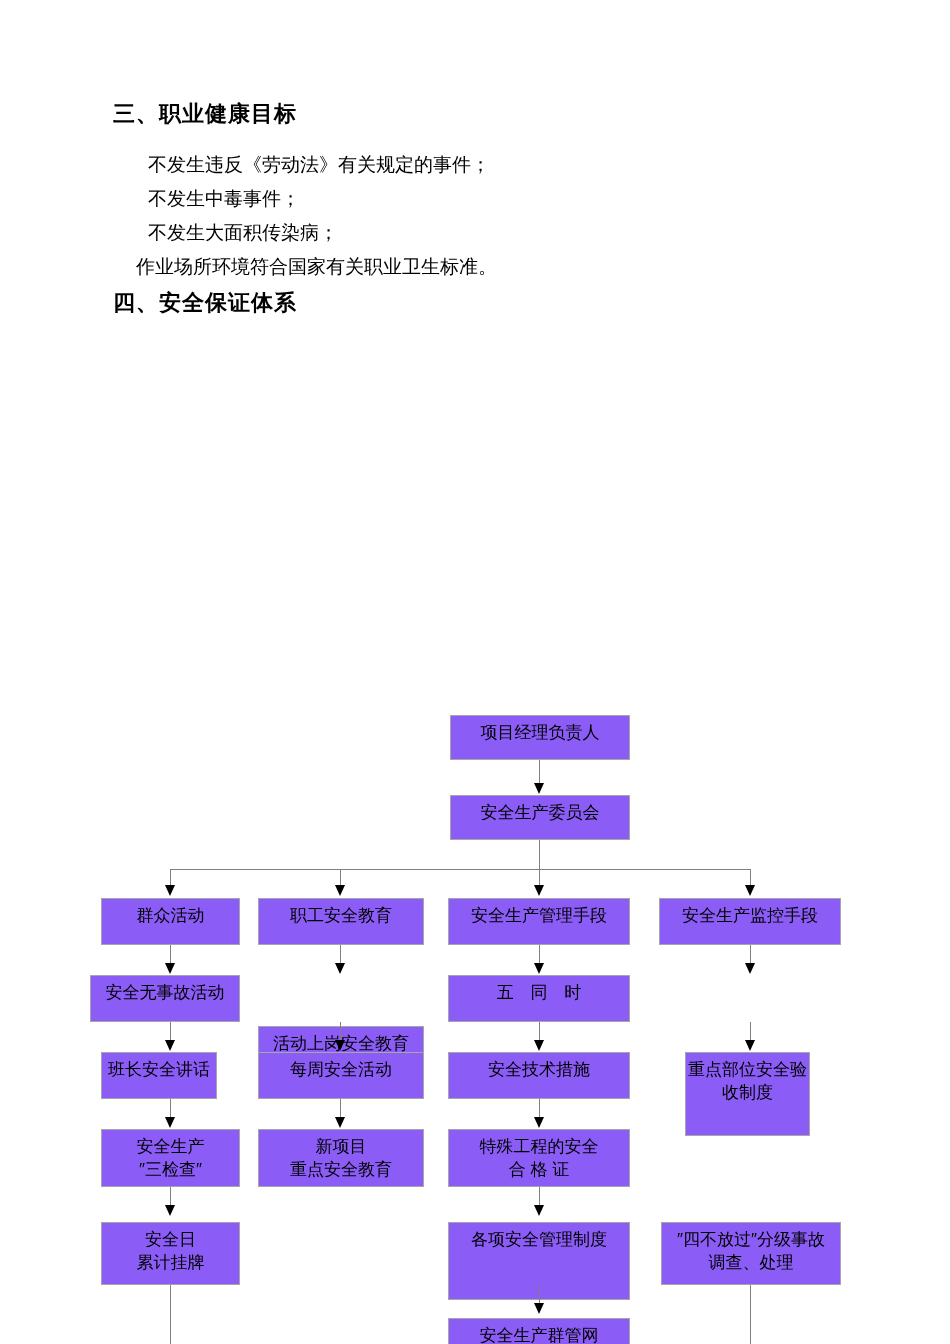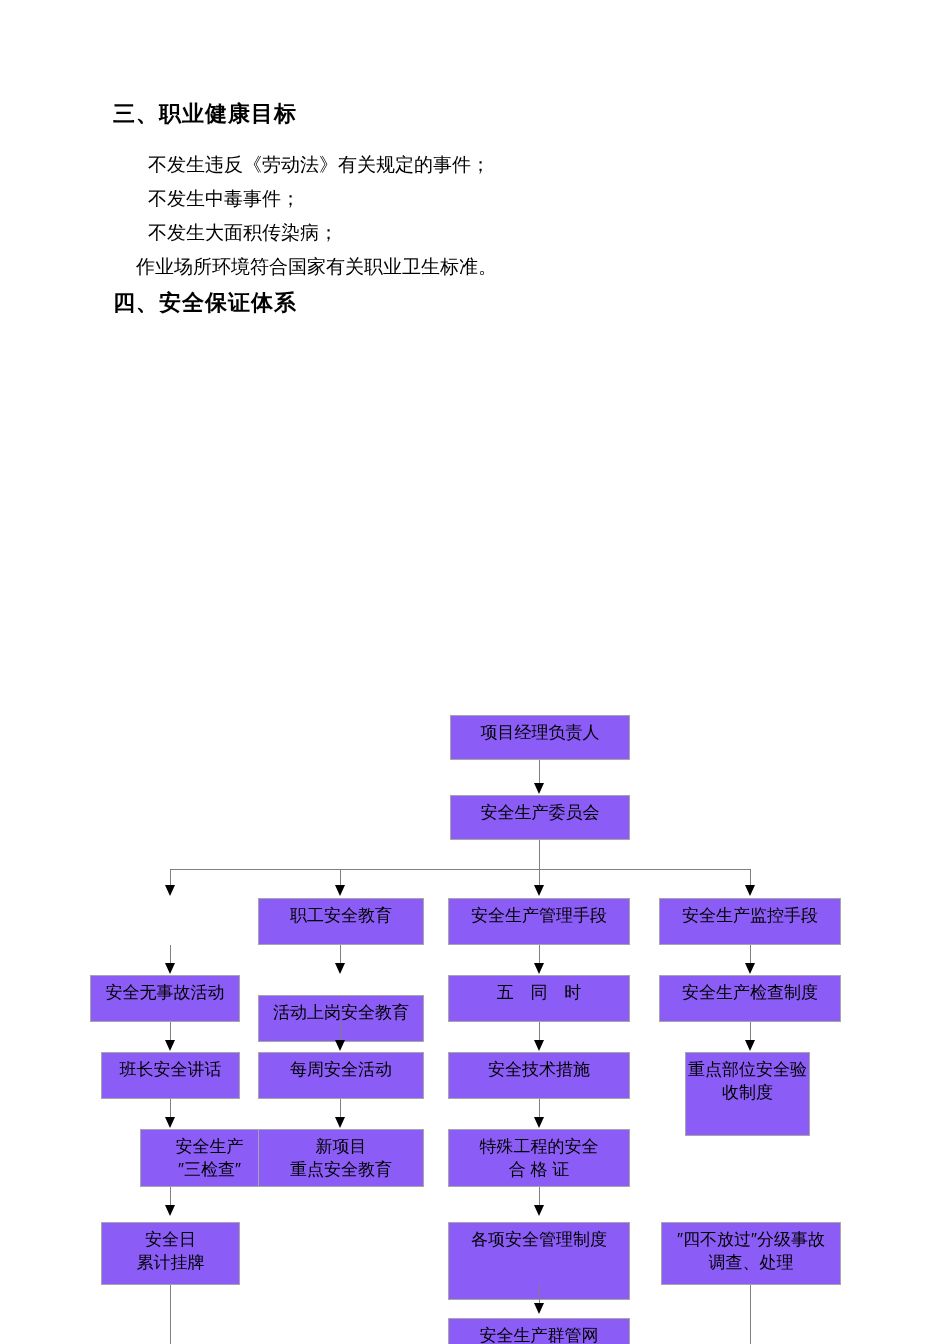--- a/index.html
+++ b/index.html
@@ -118,49 +118,50 @@
 
   <div class="line-v" style="left:340px; top:869px; height:20px;"></div>
   <div class="arrow-head" style="left:335px; top:885px;"></div>
 
   <div class="line-v" style="left:539px; top:869px; height:20px;"></div>
   <div class="arrow-head" style="left:534px; top:885px;"></div>
 
   <div class="line-v" style="left:750px; top:869px; height:20px;"></div>
   <div class="arrow-head" style="left:745px; top:885px;"></div>
 
+  <div class="node" style="left:101px; top:898px; width:139px; height:47px;">群众活动</div>
   <div class="line-v" style="left:170px; top:945px; height:22px;"></div>
   <div class="arrow-head" style="left:165px; top:963px;"></div>
 
   <div class="node" style="left:90px; top:975px; width:150px; height:47px;">安全无事故活动</div>
   <div class="line-v" style="left:170px; top:1022px; height:22px;"></div>
   <div class="arrow-head" style="left:165px; top:1040px;"></div>
 
-  <div class="node" style="left:101px; top:1052px; width:139px; height:47px;">班长安全讲话</div>
+  <div class="node" style="left:101px; top:1052px; width:116px; height:47px;">班长安全讲话</div>
   <div class="line-v" style="left:170px; top:1099px; height:22px;"></div>
   <div class="arrow-head" style="left:165px; top:1117px;"></div>
 
-  <div class="node node-multiline" style="left:101px; top:1129px; width:139px; height:58px;margin-left:39px;">
+  <div class="node node-multiline" style="left:101px; top:1129px; width:139px; height:58px;">
     <div>安全生产</div>
     <div>″三检查″</div>
   </div>
   <div class="line-v" style="left:170px; top:1187px; height:22px;"></div>
   <div class="arrow-head" style="left:165px; top:1205px;"></div>
 
   <div class="node" style="left:101px; top:1222px; width:139px; height:63px;">
     <div>安全日</div>
     <div>累计挂牌</div>
   </div>
   <div class="line-v" style="left:170px; top:1285px; height:59px;"></div>
 
   <div class="node" style="left:258px; top:898px; width:166px; height:47px;">职工安全教育</div>
   <div class="line-v" style="left:340px; top:945px; height:22px;"></div>
   <div class="arrow-head" style="left:335px; top:963px;"></div>
 
-  <div class="node" style="left:258px; top:995px; width:166px; height:47px;">活动上岗安全教育</div>
+  <div class="node" style="left:258px; top:1026px; width:166px; height:47px;">活动上岗安全教育</div>
   <div class="line-v" style="left:340px; top:1022px; height:22px;"></div>
   <div class="arrow-head" style="left:335px; top:1040px;"></div>
 
   <div class="node" style="left:258px; top:1052px; width:166px; height:47px;">每周安全活动</div>
   <div class="line-v" style="left:340px; top:1099px; height:22px;"></div>
   <div class="arrow-head" style="left:335px; top:1117px;"></div>
 
   <div class="node" style="left:448px; top:898px; width:182px; height:47px;">安全生产管理手段</div>
 
   <div class="node" style="left:258px; top:1129px; width:166px; height:58px;">
@@ -188,21 +189,20 @@
   <div class="node" style="left:448px; top:1222px; width:182px; height:78px;">各项安全管理制度</div>
   <div class="line-v" style="left:539px; top:1285px; height:22px;"></div>
   <div class="arrow-head" style="left:534px; top:1303px;"></div>
 
   <div class="node" style="left:448px; top:1318px; width:182px; height:63px;">安全生产群管网</div>
 
   <div class="node" style="left:659px; top:898px; width:182px; height:47px;">安全生产监控手段</div>
   <div class="line-v" style="left:750px; top:945px; height:22px;"></div>
   <div class="arrow-head" style="left:745px; top:963px;"></div>
 
-  <div class="node" style="left:659px; top:975px; width:182px; height:47px;">安全生产检查制度</div>
   <div class="line-v" style="left:750px; top:1022px; height:22px;"></div>
   <div class="arrow-head" style="left:745px; top:1040px;"></div>
 
   <div class="node" style="left:661px; top:1222px; width:180px; height:63px;">
     <div>″四不放过″分级事故</div>
     <div>调查、处理</div>
   </div>
 
   <div class="node" style="left:685px; top:1052px; width:125px; height:84px;">
     <div>重点部位安全验</div>

